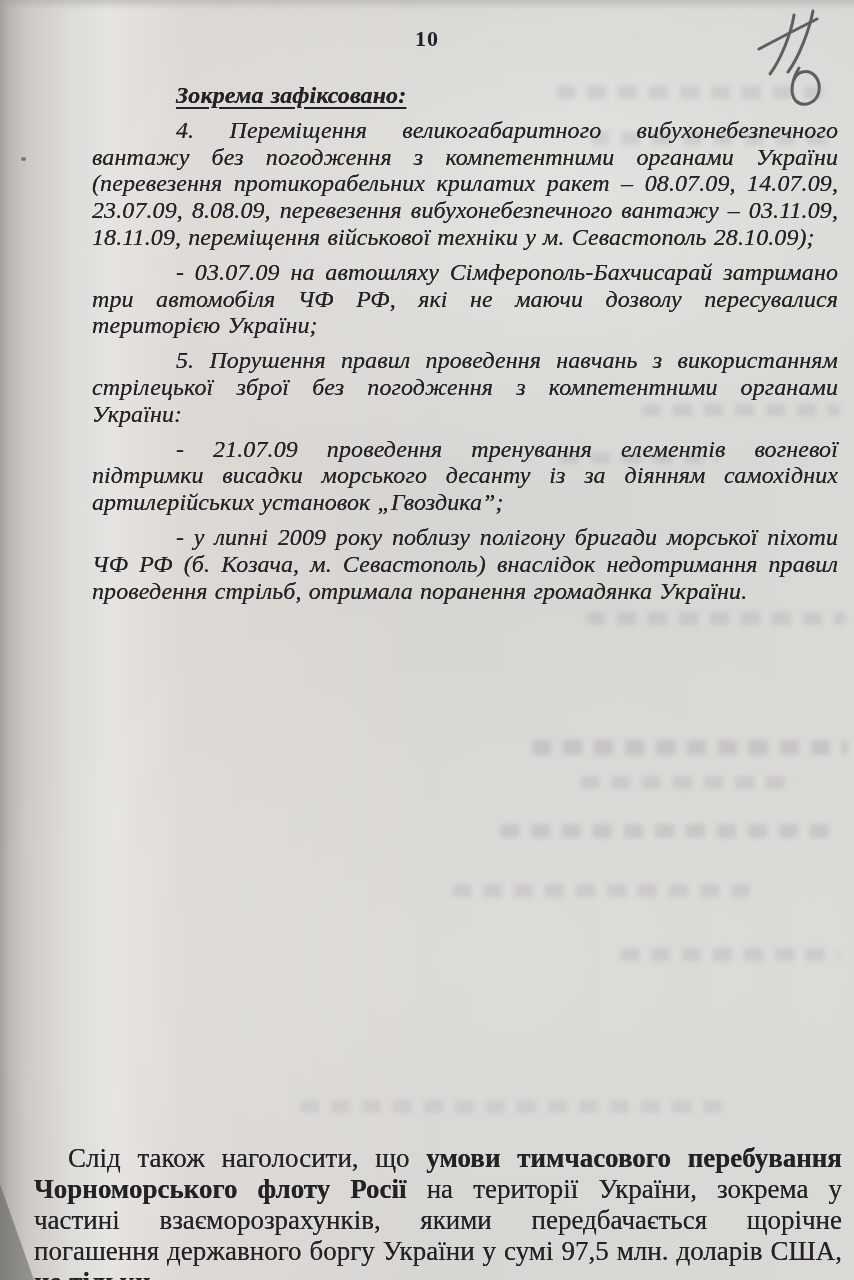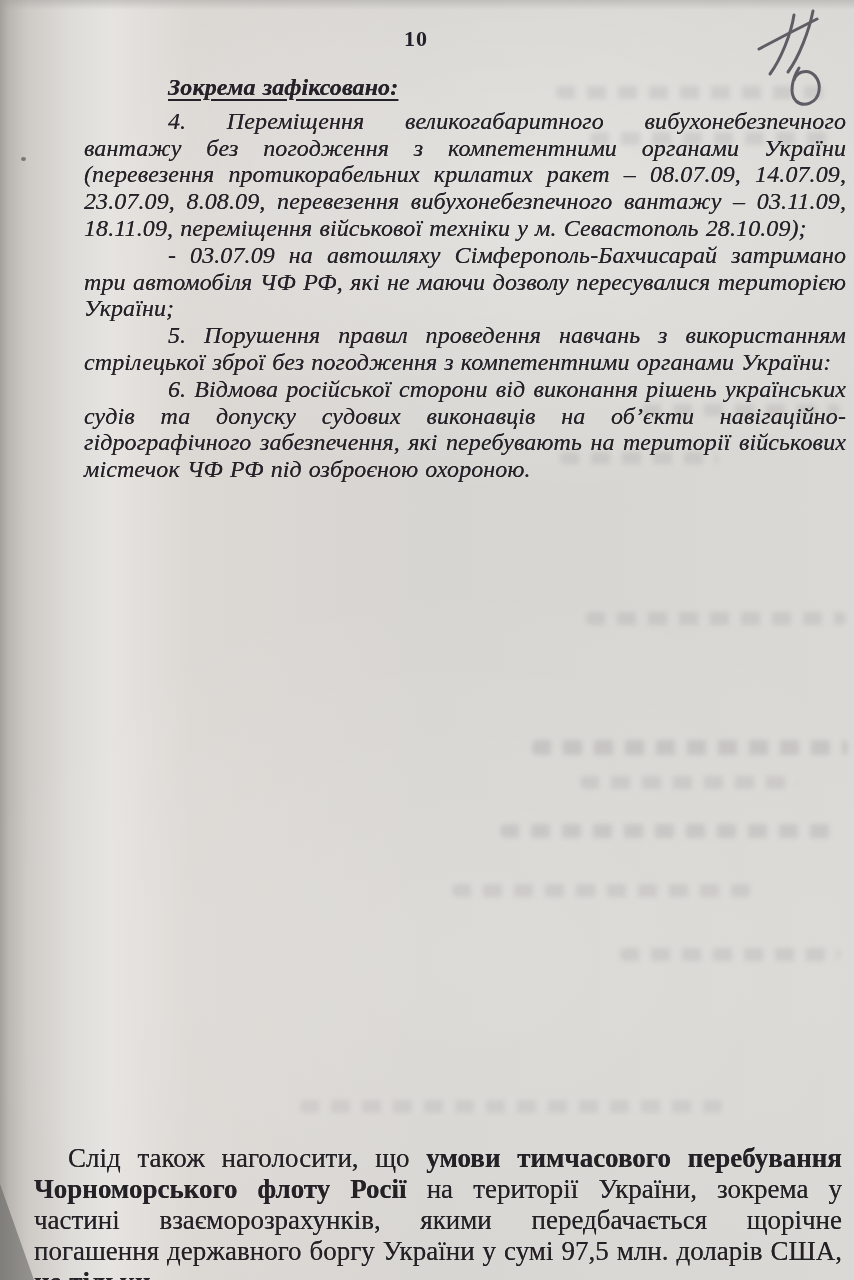--- a/index.html
+++ b/index.html
@@ -18,34 +18,34 @@
   }
   
   .corner-shadow{
     position:absolute;left:0;bottom:0;width:34px;height:96px;
     background:linear-gradient(to right,#807e7b,#96948f);
     clip-path:polygon(0 0,100% 100%,0 100%);
   }
   .speck{position:absolute;left:21px;top:157px;width:5px;height:4px;border-radius:50%;
     background:#4e4c49;opacity:.65;}
   .pagenum{
-    position:absolute;left:404px;top:26px;width:46px;
+    position:absolute;left:404px;top:26px;width:46px;text-align:center;
     font-size:22px;font-weight:700;color:#22202a;letter-spacing:1px;
   }
   
   .handmark{position:absolute;left:742px;top:2px;width:112px;height:118px;}
   .handmark svg{width:100%;height:100%;}
   
   .col{
     position:absolute;left:84px;top:74px;width:762px;
     font-style:italic;font-size:24px;line-height:26.8px;
     color:#242128;text-align:justify;word-spacing:1px;letter-spacing:.1px;
     text-shadow:0 0 .6px rgba(36,33,40,.85);
   }
-  .col p{margin:0;text-indent:84px;}
+  .col p{margin:8px;text-indent:84px;}
   .col .heading{
     font-weight:700;margin-bottom:7px;
     text-decoration:underline;text-decoration-thickness:2px;text-underline-offset:4px;
   }
   
   .closing{
     position:absolute;left:34px;top:1122px;width:808px;
     font-style:normal;font-size:27px;line-height:31px;
     color:#232126;text-align:justify;text-indent:34px;word-spacing:1px;
     text-shadow:0 0 .6px rgba(35,33,38,.8);
@@ -98,21 +98,22 @@
   <div class="ghost g8"></div>
   <div class="ghost g9"></div>
   <div class="ghost g10"></div>
   <div class="ghost g11"></div>
 
   <div class="col">
     <p class="heading">Зокрема зафіксовано:</p>
     <p>4. Переміщення великогабаритного вибухонебезпечного вантажу без погодження з компетентними органами України (перевезення протикорабельних крилатих ракет – 08.07.09, 14.07.09, 23.07.09, 8.08.09, перевезення вибухонебезпечного вантажу – 03.11.09, 18.11.09, переміщення військової техніки у м. Севастополь 28.10.09);</p>
     <p>- 03.07.09 на автошляху Сімферополь-Бахчисарай затримано три автомобіля ЧФ РФ, які не маючи дозволу пересувалися територією України;</p>
     <p>5. Порушення правил проведення навчань з використанням стрілецької зброї без погодження з компетентними органами України:</p>
-    <p>6. Відмова російської сторони від виконання рішень українських судів та допуску судових виконавців на об’єкти навігаційно-гідрографічного забезпечення, які перебувають на території військових містечок ЧФ РФ під озброєною охороною.</p>
+    <p>- 21.07.09 проведення тренування елементів вогневої підтримки висадки морського десанту із за діянням самохідних артилерійських установок „Гвоздика”;</p>
+    <p>- у липні 2009 року поблизу полігону бригади морської піхоти ЧФ РФ (б. Козача, м. Севастополь) внаслідок недотримання правил проведення стрільб, отримала поранення громадянка України.</p>
   </div>
 
   <div class="closing">
     <span>Слід також наголосити, що </span><b>умови тимчасового перебування Чорноморського флоту Росії</b><span> на території України, зокрема у частині взаєморозрахунків, якими передбачається щорічне погашення державного боргу України у сумі 97,5 млн. доларів США, </span><b>не тільки</b>
   </div>
 
   <div class="corner-shadow"></div>
   <div class="speck"></div>
 
 </div>

